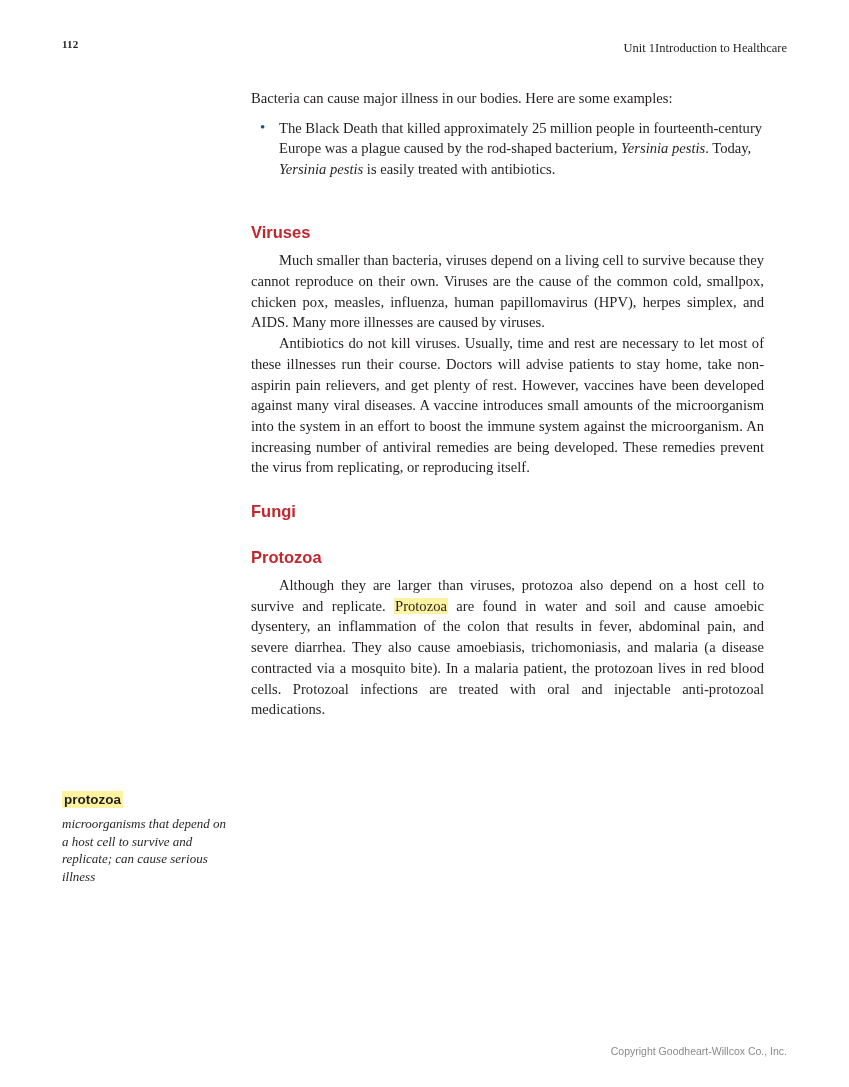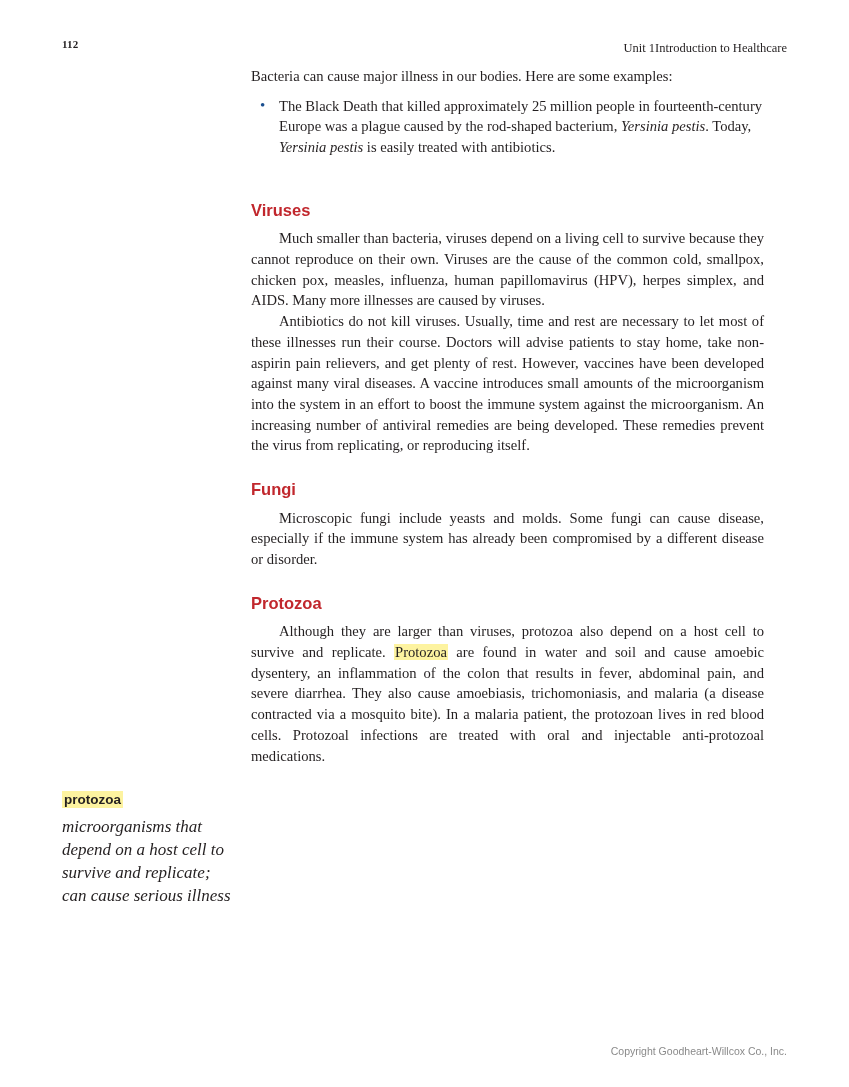--- a/index.html
+++ b/index.html
@@ -41,21 +41,21 @@
     color: #231f20;
     white-space: nowrap;
   }
   .running-head .unit {
   }
 
   
   .content {
     position: absolute;
     left: 251px;
-    top: 66px;
+    top: 88px;
     width: 513px;
     font-size: 14.6px;
     line-height: 1.42;
     text-align: justify;
   }
 
   .content p {
     margin: 0 0 0 0;
     text-indent: 28px;
   }
@@ -115,21 +115,21 @@
     font-family: "Liberation Sans", sans-serif;
     font-weight: bold;
     font-size: 13.5px;
     color: #231f20;
     padding: 1px 2px;
     margin-bottom: 3px;
   }
   .glossary-def {
     font-family: "Liberation Serif", serif;
     font-style: italic;
-    font-size: 17px;
+    font-size: 13px;
     line-height: 1.36;
     color: #231f20;
     margin-top: 4px;
   }
 
   
   .copyright {
     position: absolute;
     right: 62px;
     bottom: 30px;
@@ -161,21 +161,20 @@
     </ul>
 
     <div class="spacer-sm"></div>
 
 
     <h2 class="section-head">Viruses</h2>
     <p>Much smaller than bacteria, viruses depend on a living cell to survive because they cannot reproduce on their own. Viruses are the cause of the common cold, smallpox, chicken pox, measles, influenza, human papillomavirus (HPV), herpes simplex, and AIDS. Many more illnesses are caused by viruses.</p>
     <p>Antibiotics do not kill viruses. Usually, time and rest are necessary to let most of these illnesses run their course. Doctors will advise patients to stay home, take non-aspirin pain relievers, and get plenty of rest. However, vaccines have been developed against many viral diseases. A vaccine introduces small amounts of the microorganism into the system in an effort to boost the immune system against the microorganism. An increasing number of antiviral remedies are being developed. These remedies prevent the virus from replicating, or reproducing itself.</p>
 
     <h2 class="section-head">Fungi</h2>
-    <p>Microscopic fungi include yeasts and molds. Some fungi can cause disease, especially if the immune system has already been compromised by a different disease or disorder.</p>
 
     <h2 class="section-head">Protozoa</h2>
     <p>
       <span>Although they are larger than viruses, protozoa also depend on a host cell to survive and replicate. </span><span class="hl">Protozoa</span><span> are found in water and soil and cause amoebic dysentery, an inflammation of the colon that results in fever, abdominal pain, and severe diarrhea. They also cause amoebiasis, trichomoniasis, and malaria (a disease contracted via a mosquito bite). In a malaria patient, the protozoan lives in red blood cells. Protozoal infections are treated with oral and injectable anti-protozoal medications.</span>
     </p>
 
   </div>
 
   <div class="glossary">
     <span class="glossary-term">protozoa</span>

